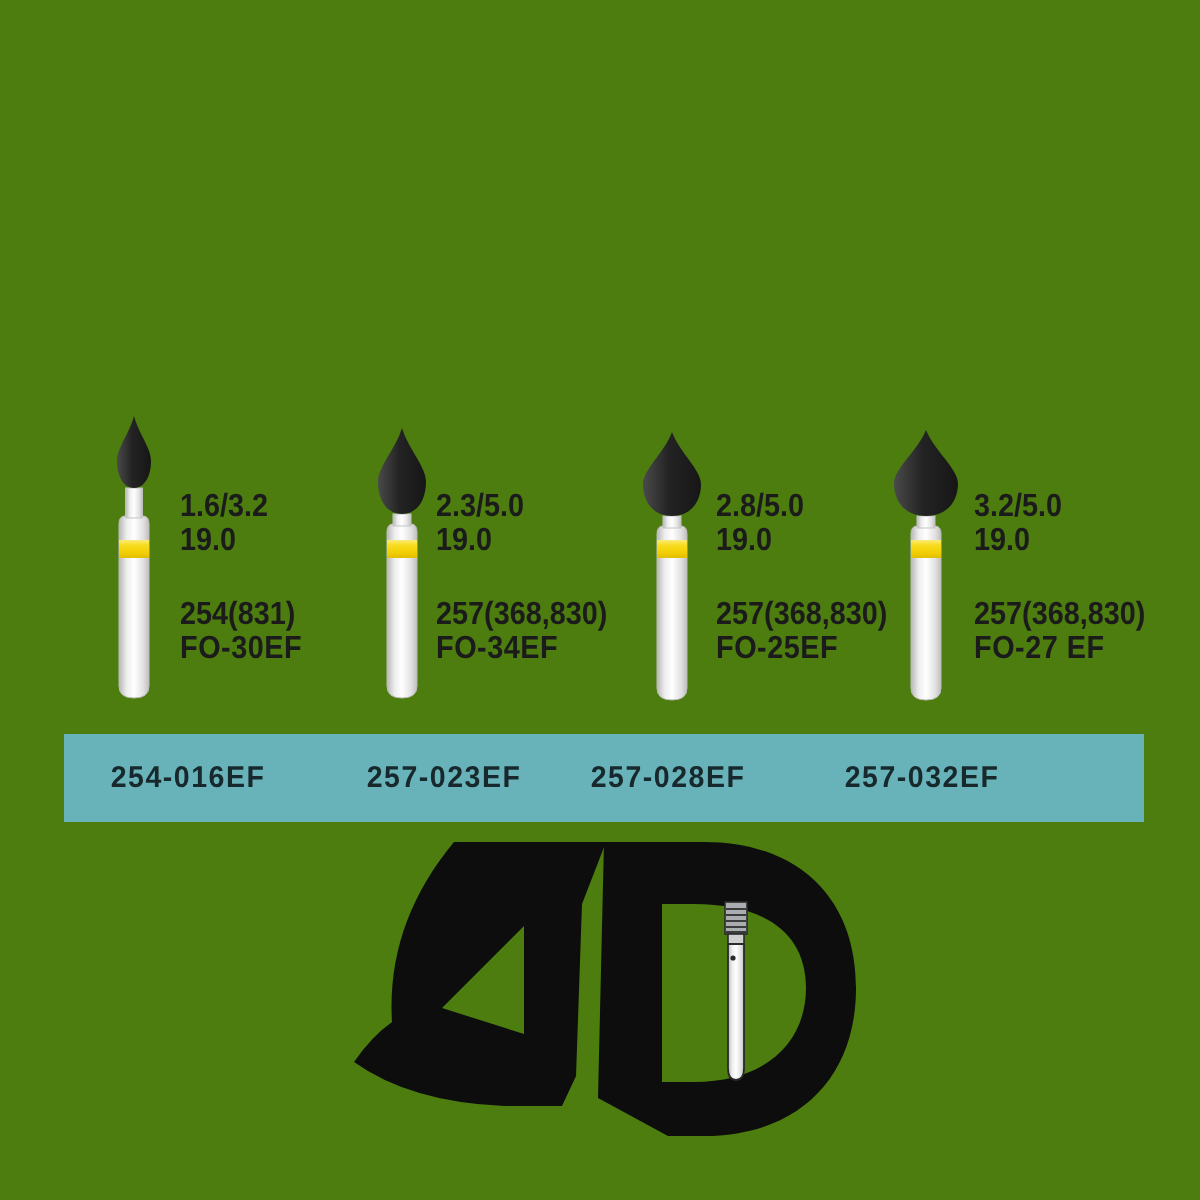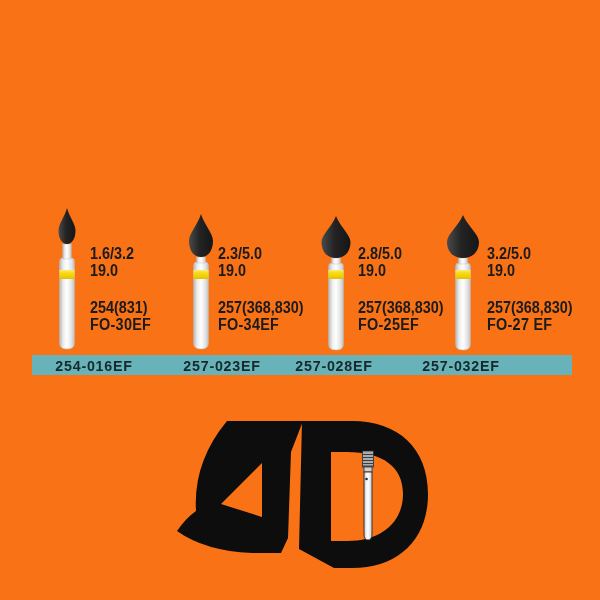--- a/index.html
+++ b/index.html
@@ -1,33 +1,33 @@
 <!DOCTYPE html>
 <html><head>
 <meta charset="utf-8">
 <style>
   * { margin:0; padding:0; box-sizing:border-box; }
   html,body { width:600px; height:600px; background:#ffffff; overflow:hidden;
               font-family:"Liberation Sans", sans-serif; }
-  .stage { position:relative; width:600px; height:600px; background:#f97316; }
+  .stage { position:relative; width:600px; height:600px; background:#4d7c0f; }
 
   
   .bur { position:absolute; top:204px; width:44px; height:148px; }
   .bur1 { left:45px; }  .bur2 { left:179px; }  .bur3 { left:314px; }  .bur4 { left:441px; }
 
   
   .spec { position:absolute; top:245px; color:#1b1b1b; font-weight:bold;
           font-size:16px; line-height:17px; white-space:nowrap;
           transform:scaleX(0.9); transform-origin:left top; letter-spacing:0; }
   .spec1 { left:90px; }  .spec2 { left:218px; }  .spec3 { left:358px; }  .spec4 { left:487px; }
   .spec .iso { margin-top:20px; }
   .spec .model { font-weight:800; letter-spacing:.3px; }
 
   
-  .code-band { position:absolute; left:32px; top:355px; width:540px; height:20px;text-decoration:underline; }
+  .code-band { position:absolute; left:32px; top:367px; width:540px; height:44px;text-decoration:underline; }
   .code { position:absolute; top:50%; transform:translate(-50%,-50%) scaleX(0.95);
           font-weight:bold; font-size:15px; letter-spacing:.8px; white-space:nowrap; }
   .code1 { left:62px; }  .code2 { left:190px; }  .code3 { left:302px; }  .code4 { left:429px; }
 
   
   .logo { position:absolute; left:166px; top:416px; width:266px; height:162px; }
   .sr { position:absolute; width:1px; height:1px; overflow:hidden; clip:rect(0 0 0 0); white-space:nowrap; }
 </style>
 </head>
 <body>

